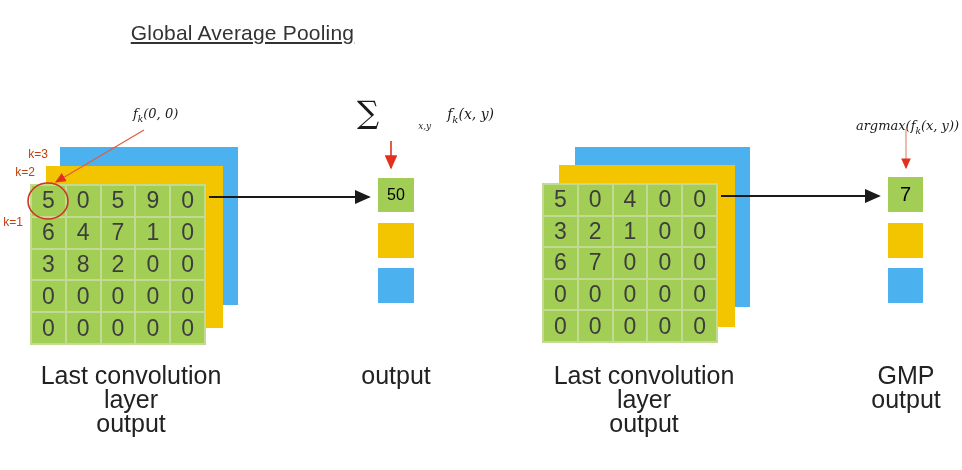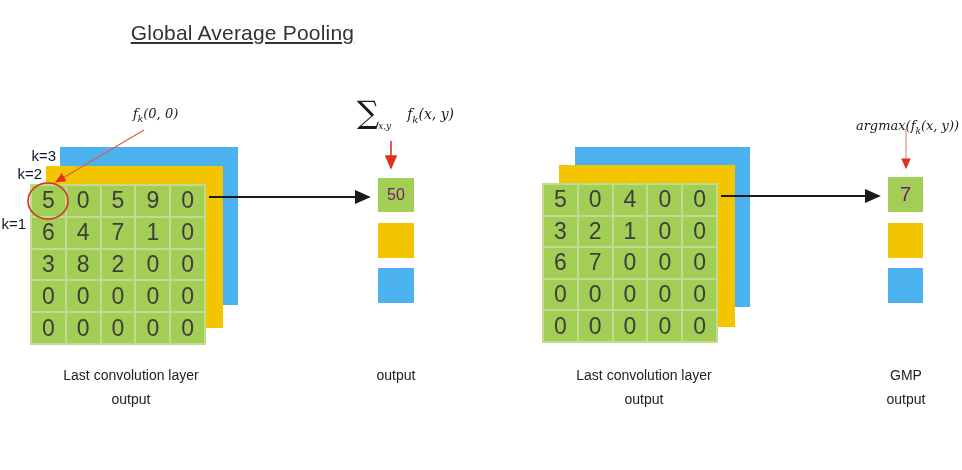--- a/index.html
+++ b/index.html
@@ -24,44 +24,44 @@
     grid-template-rows: repeat(5, 1fr);
     gap: 2px; padding: 2px;
     background: #c3da92;
     box-sizing: border-box;
   }
   .cell {
     background: #a2ce56;
     display: flex; align-items: center; justify-content: center;
     font-size: 23px; color: #3d3d3d;
   }
-  .k-label { font-size: 15px; color: #0f172a; text-align: right; }
+  .k-label { font-size: 12px; color: #c2410c; text-align: center; }
   .out-sq {
     position: absolute;
     display: flex; align-items: center; justify-content: center;
-    color: #701a75;
+    color: #000000;
   }
   .out-green  { background: #a2ce56; }
   .out-yellow { background: #f2c500; }
   .out-blue   { background: #4bb2ef; }
   .caption {
     position: absolute;
-    font-size: 14px; line-height: 24px; color: #222;
+    font-size: 25px; line-height: 24px; color: #222;
     text-align: center;
   }
   .formula {
     position: absolute;
     font-family: "DejaVu Serif", serif;
     color: #1a1a1a;
   }
   .small-formula { font-size: 13px; font-style: italic; }
   .small-formula sub { font-size: 9px; font-style: italic; }
   .sigma-row { display: flex; align-items: flex-start; }
   .sigma { font-size: 31px; line-height: 1; font-style: normal; }
-  .sigma-sub { font-size: 9px; font-style: italic; margin-top: 24px; margin-left: -1px; }
+  .sigma-sub { font-size: 9px; font-style: italic; margin-top: 24px; margin-left: -1px; padding-left: 40px; }
   .sigma-fexpr { font-size: 14px; font-style: italic; margin-top: 9px; margin-left: 16px; }
   .sigma-fexpr sub { font-size: 10px; }
   .overlay { position: absolute; left: 0; top: 0; pointer-events: none; }
 </style>
 </head>
 <body>
 
 <div class="canvas">
 
   <div class="abs title" style="left:120px; top:21px; width:245px;text-decoration:underline;">Global Average Pooling</div>

